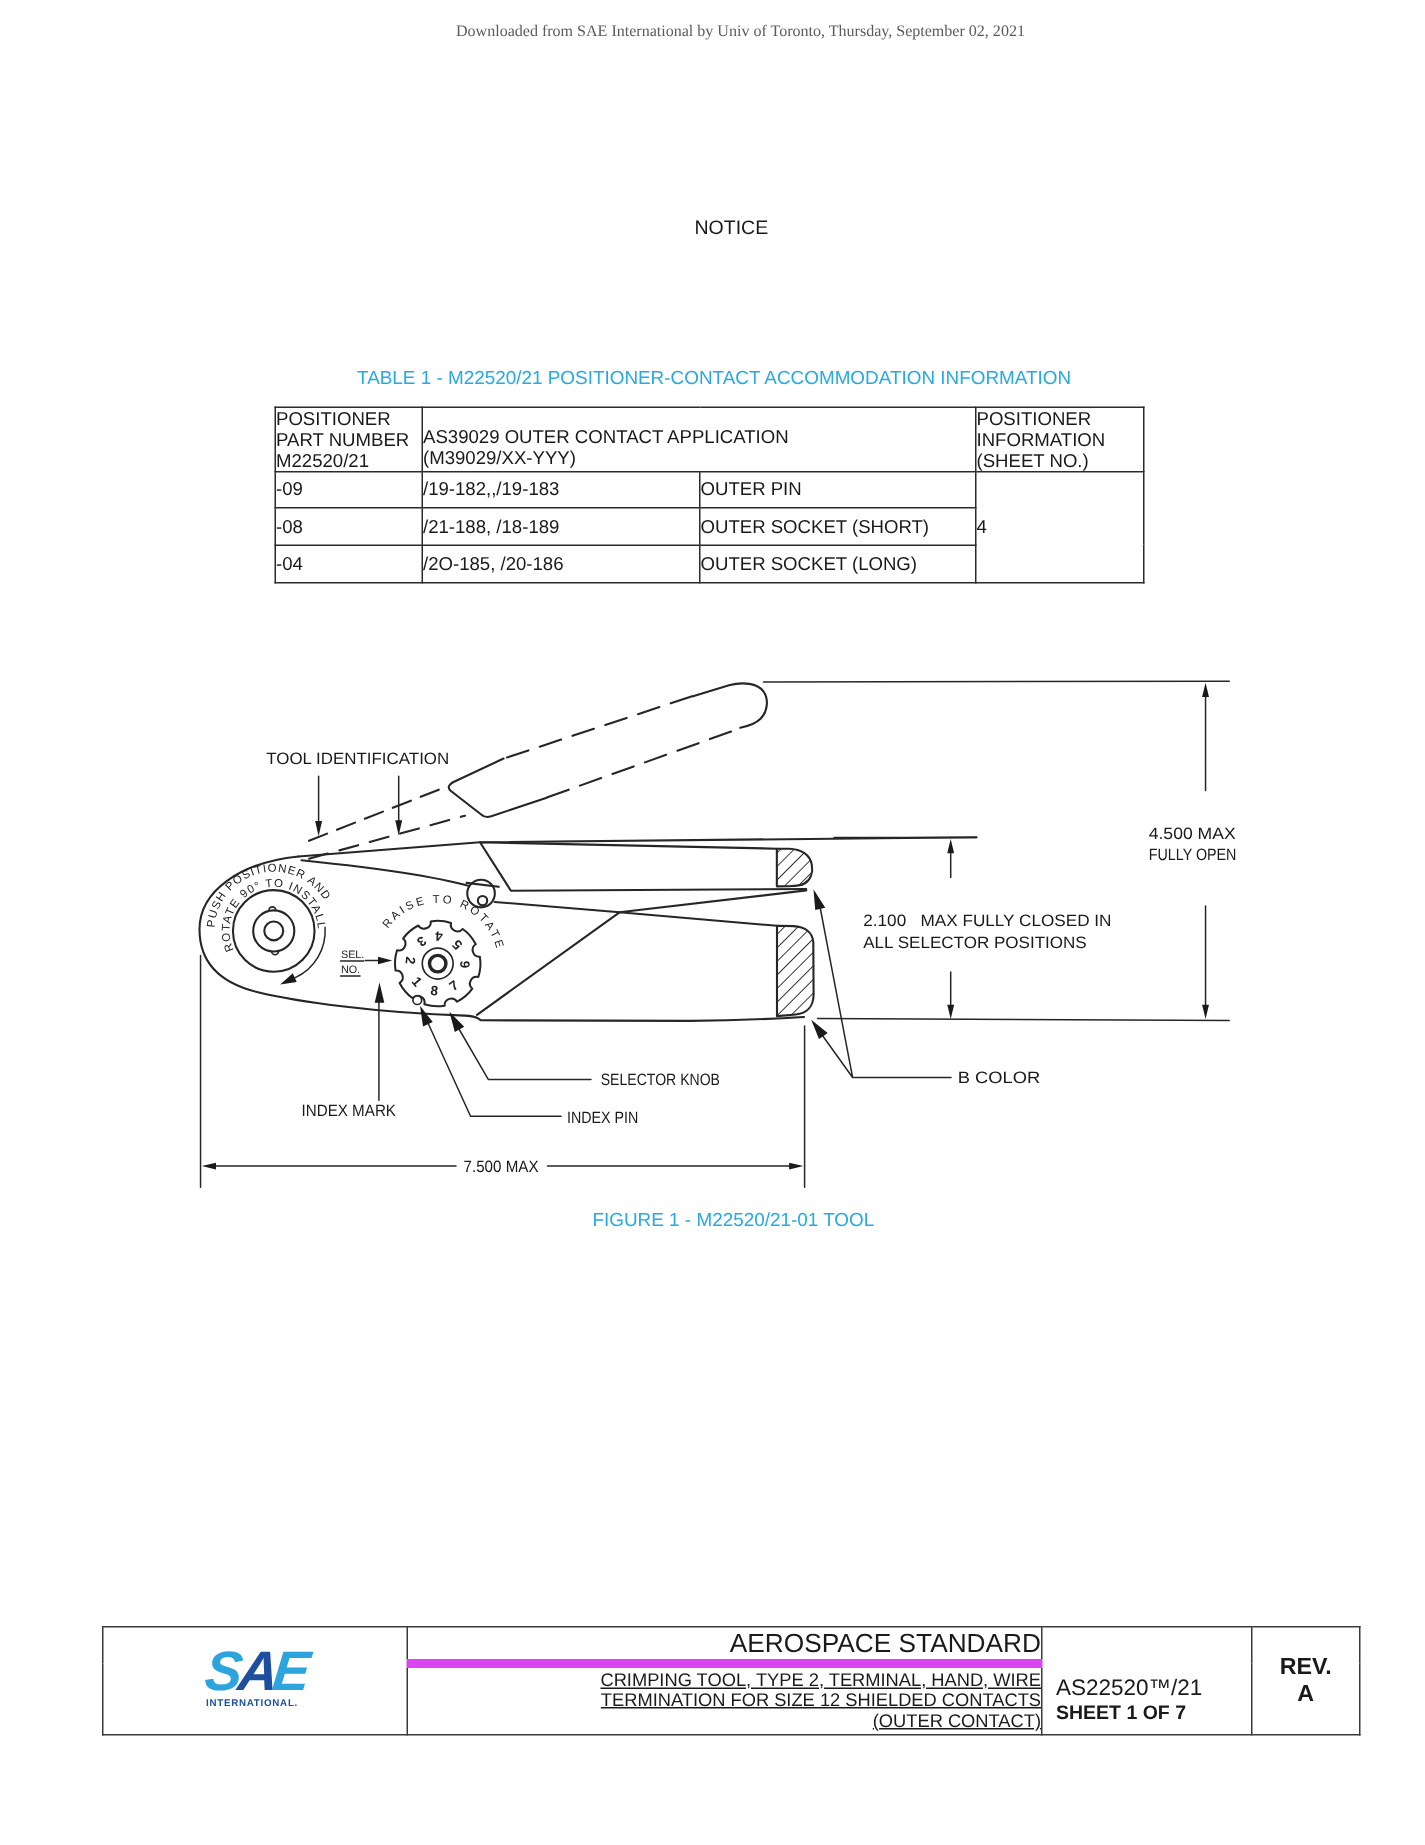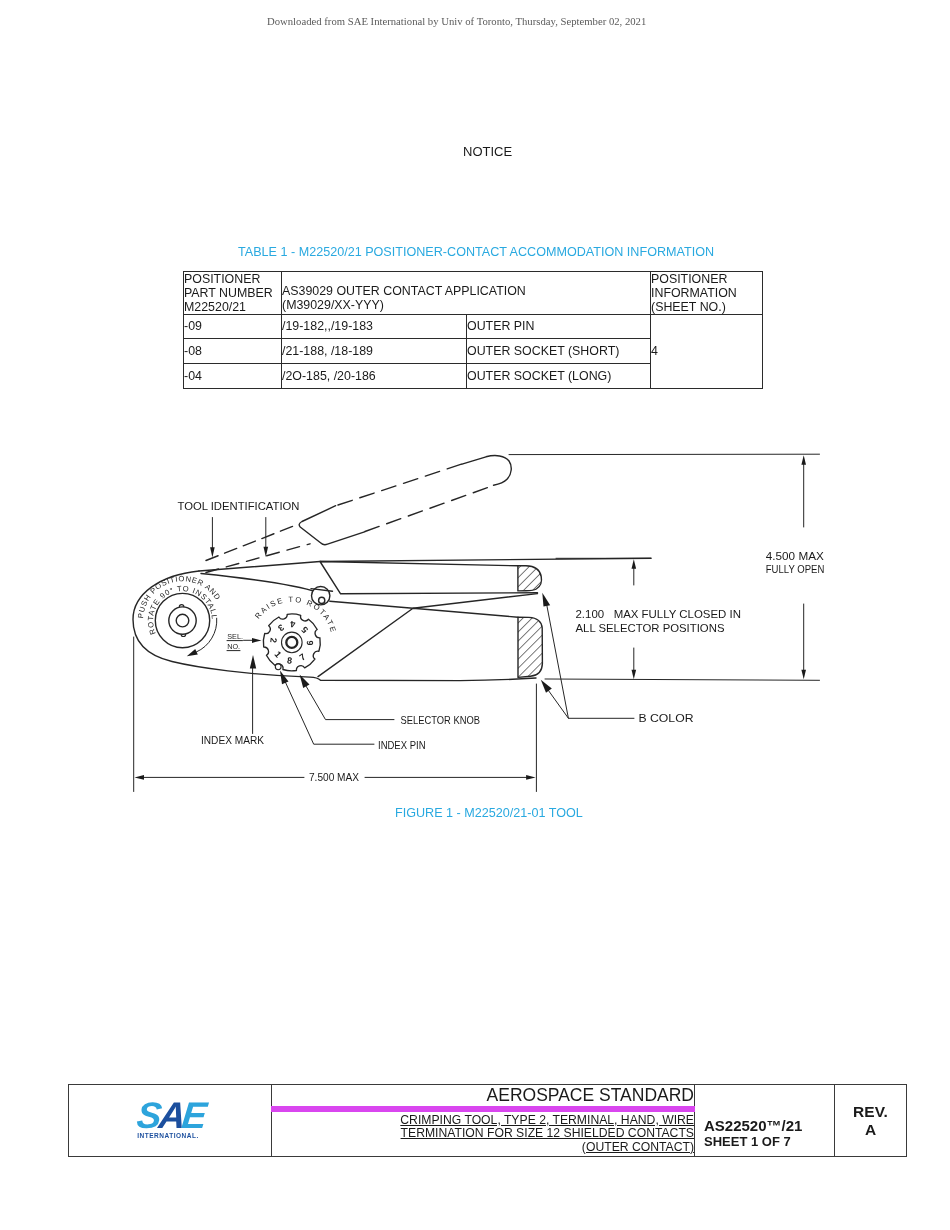--- a/index.html
+++ b/index.html
@@ -1,19 +1,19 @@
 <!DOCTYPE html>
 <html><head>
 <meta charset="utf-8">
 <style>
 html,body{margin:0;padding:0;background:#fff;}
 #page{position:relative;width:950px;height:1230px;background:#fff;overflow:hidden;
   font-family:"Liberation Sans",sans-serif;color:#1a1a1a;}
 .abs{position:absolute;white-space:nowrap;}
-.ser{font-family:"Liberation Serif",serif;}
+.ser{font-family:"Liberation Serif",serif;margin-left:37px;}
 .blue{color:#29a9e0;}
 table{border-collapse:collapse;}
 #tbl td{border:1.4px solid #2b2b2b;padding:0;}
 #ftr{border:1.4px solid #3a3a3a;}
 #ftr td{border:1px solid #3a3a3a;padding:0;}
 </style>
 </head>
 <body>
 <div id="page">
 
@@ -180,21 +180,21 @@
      <g font-family="&quot;Liberation Sans&quot;,sans-serif" font-weight="bold" font-style="italic" font-size="37px">
        <text x="9" y="31.5" fill="#2da4dc" transform="skewX(-6)">S</text>
        <text x="31" y="31.5" fill="#1c4f9e" transform="skewX(-6)">A</text>
        <text x="54" y="31.5" fill="#2da4dc" transform="skewX(-6)">E</text>
      </g>
      <text x="38" y="42" fill="#1c4f9e" font-family="&quot;Liberation Sans&quot;,sans-serif" font-weight="bold" font-size="6.5px" text-anchor="middle" letter-spacing="0.5">INTERNATIONAL.</text>
    </svg>
  </td>
  <td style="width:422px;height:20px;text-align:right;font-size:17.5px;font-weight:normal;border-bottom:6px solid #d946ef;">AEROSPACE STANDARD</td>
  <td rowspan="2" style="width:130px;vertical-align:middle;padding-left:9px;padding-top:5px;">
-    <div style="font-size:15px;font-weight:bold;margin-top:20px;">AS22520™/21</div>
+    <div style="font-size:15px;font-weight:normal;margin-top:20px;">AS22520™/21</div>
     <div style="font-size:13px;font-weight:bold;">SHEET 1 OF 7</div>
  </td>
  <td rowspan="2" style="width:71px;text-align:center;vertical-align:middle;font-size:15.5px;font-weight:bold;line-height:17.5px;">REV.<br>A</td>
 </tr>
 <tr>
  <td style="text-align:right;font-size:12.2px;line-height:13.4px;vertical-align:middle;text-decoration:underline;">CRIMPING TOOL, TYPE 2, TERMINAL, HAND, WIRE<br>TERMINATION FOR SIZE 12 SHIELDED CONTACTS<br>(OUTER CONTACT)</td>
 </tr>
 </tbody>
     </table>
 

